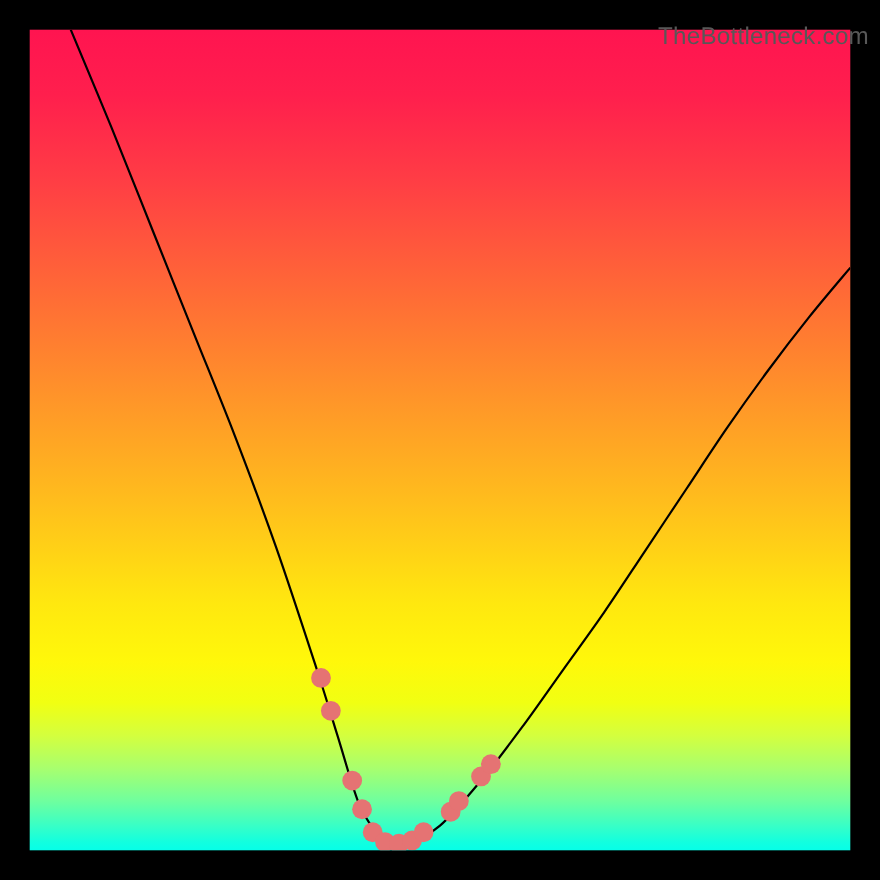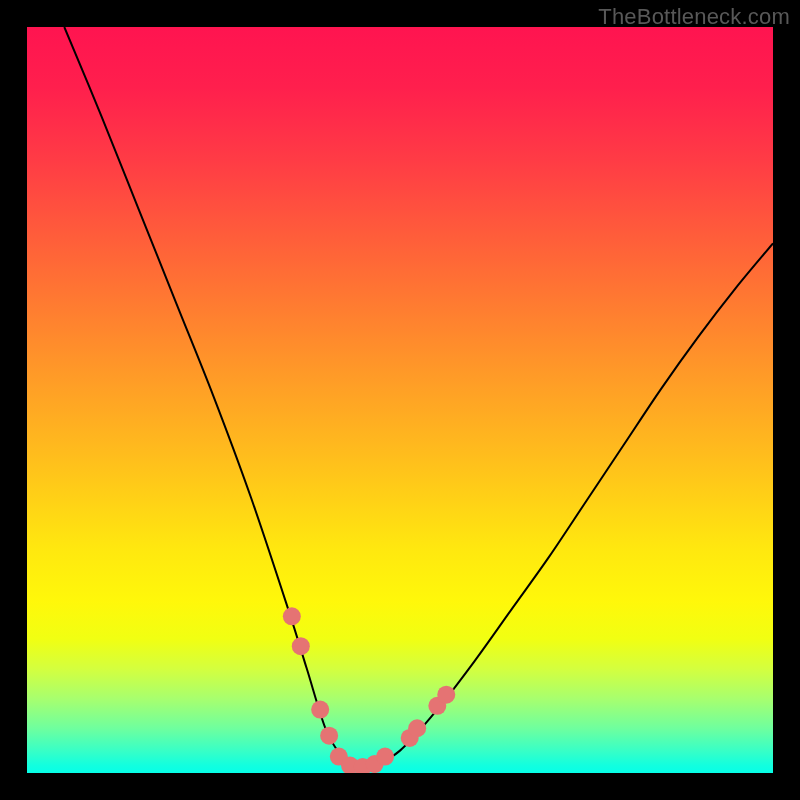--- a/index.html
+++ b/index.html
@@ -29,21 +29,21 @@
       #f1ff12 82%,
       #d4ff3e 86%,
       #a8ff6e 90%,
       #6fff9e 94%,
       #38ffc6 97%,
       #12ffdf 99%,
       #06ffe8 100%);
   }
   .watermark {
     position: absolute;
-    top: 4px;
+    top: 20px;
     right: 10px;
     color: #585858;
     font-size: 22px;
     font-weight: 500;
     letter-spacing: 0.2px;
     z-index: 5;
   }
   svg.curve {
     position: absolute;
     left: 0; top: 0;

